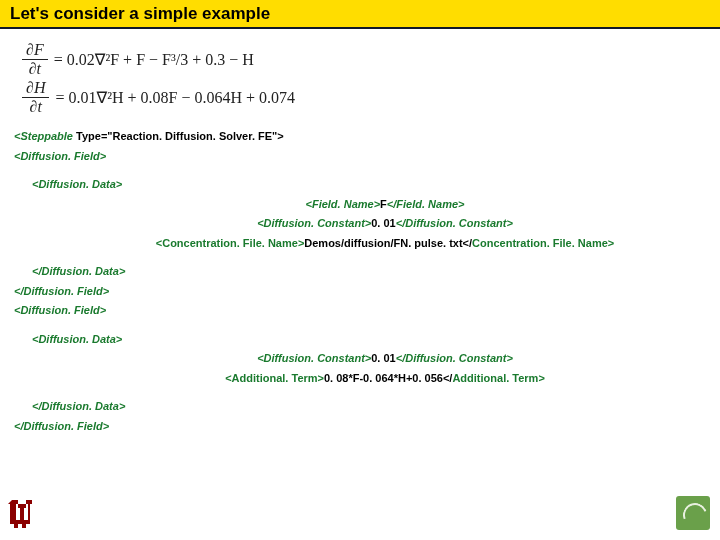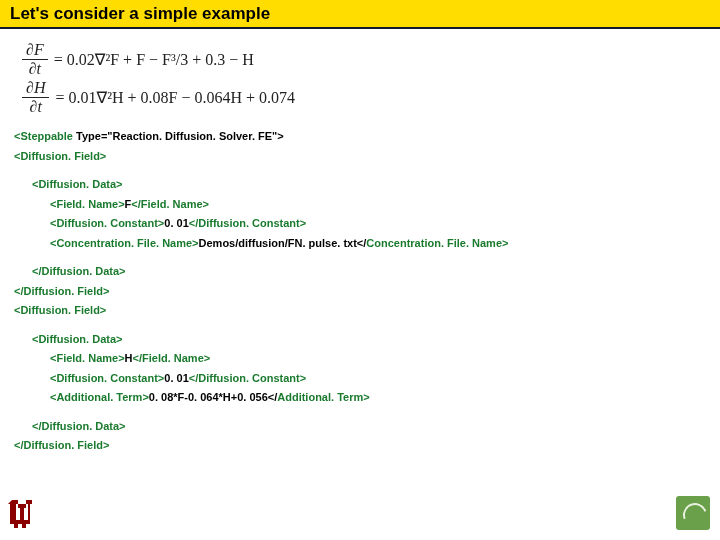--- a/index.html
+++ b/index.html
@@ -48,22 +48,22 @@
     padding: 2px 0 0 14px;
     font-size: 11px;
     line-height: 1.5;
     font-family: Arial, Helvetica, sans-serif;
   }
   .code-line {
     margin: 3px 0;
     white-space: nowrap;
   }
   .ind1 { padding-left: 18px; margin-top: 12px; }
-  .ind2 { padding-left: 36px; }
-  .tag { color: #1a7a2e; font-weight: bold; }
+  .ind2 { padding-left: 36px; text-align: center; }
+  .tag { color: #1a7a2e; font-weight: bold; font-style: italic; }
   .tag-hl { color: #1a7a2e; font-weight: bold; }
   .plain { color: #000; font-weight: bold; }
   .logo-left {
     position: absolute;
     left: 6px;
     bottom: 6px;
     width: 30px;
     height: 36px;
   }
   .logo-right {
@@ -115,21 +115,20 @@
   <div class="code-line"><span class="tag">&lt;Steppable</span><span class="plain"> Type="Reaction. Diffusion. Solver. FE"&gt;</span></div>
   <div class="code-line"><span class="tag">&lt;Diffusion. Field&gt;</span></div>
   <div class="code-line ind1"><span class="tag">&lt;Diffusion. Data&gt;</span></div>
   <div class="code-line ind2"><span class="tag">&lt;Field. Name&gt;</span><span class="plain">F</span><span class="tag">&lt;/Field. Name&gt;</span></div>
   <div class="code-line ind2"><span class="tag">&lt;Diffusion. Constant&gt;</span><span class="plain">0. 01</span><span class="tag">&lt;/Diffusion. Constant&gt;</span></div>
   <div class="code-line ind2"><span class="tag-hl">&lt;Concentration. File. Name&gt;</span><span class="plain">Demos/diffusion/FN. pulse. txt&lt;/</span><span class="tag-hl">Concentration. File. Name&gt;</span></div>
   <div class="code-line ind1"><span class="tag">&lt;/Diffusion. Data&gt;</span></div>
   <div class="code-line"><span class="tag">&lt;/Diffusion. Field&gt;</span></div>
   <div class="code-line"><span class="tag">&lt;Diffusion. Field&gt;</span></div>
   <div class="code-line ind1"><span class="tag">&lt;Diffusion. Data&gt;</span></div>
-  <div class="code-line ind2"><span class="tag">&lt;Field. Name&gt;</span><span class="plain">H</span><span class="tag">&lt;/Field. Name&gt;</span></div>
   <div class="code-line ind2"><span class="tag">&lt;Diffusion. Constant&gt;</span><span class="plain">0. 01</span><span class="tag">&lt;/Diffusion. Constant&gt;</span></div>
   <div class="code-line ind2"><span class="tag-hl">&lt;Additional. Term&gt;</span><span class="plain">0. 08*F-0. 064*H+0. 056&lt;/</span><span class="tag-hl">Additional. Term&gt;</span></div>
   <div class="code-line ind1"><span class="tag">&lt;/Diffusion. Data&gt;</span></div>
   <div class="code-line"><span class="tag">&lt;/Diffusion. Field&gt;</span></div>
 </div>
 
 <svg class="logo-left" viewBox="0 0 30 36">
   <path d="M6 2 h6 v4 h-2 v16 h4 v-12 h-2 v-4 h8 v4 h-2 v12 h4 v-16 h-2 v-4 h6 v4 h-2 v20 h-4 v4 h-4 v-4 h-4 v4 h-4 v-4 h-4 v-20 h-2 z" fill="#8b0000"></path>
 </svg>
 

